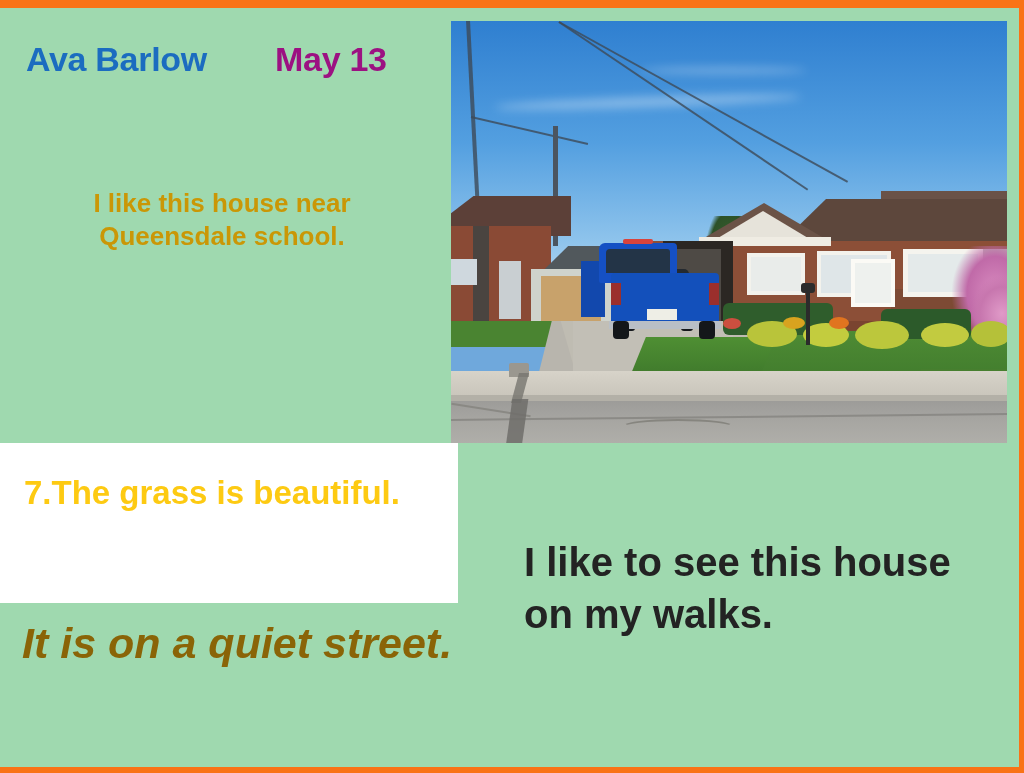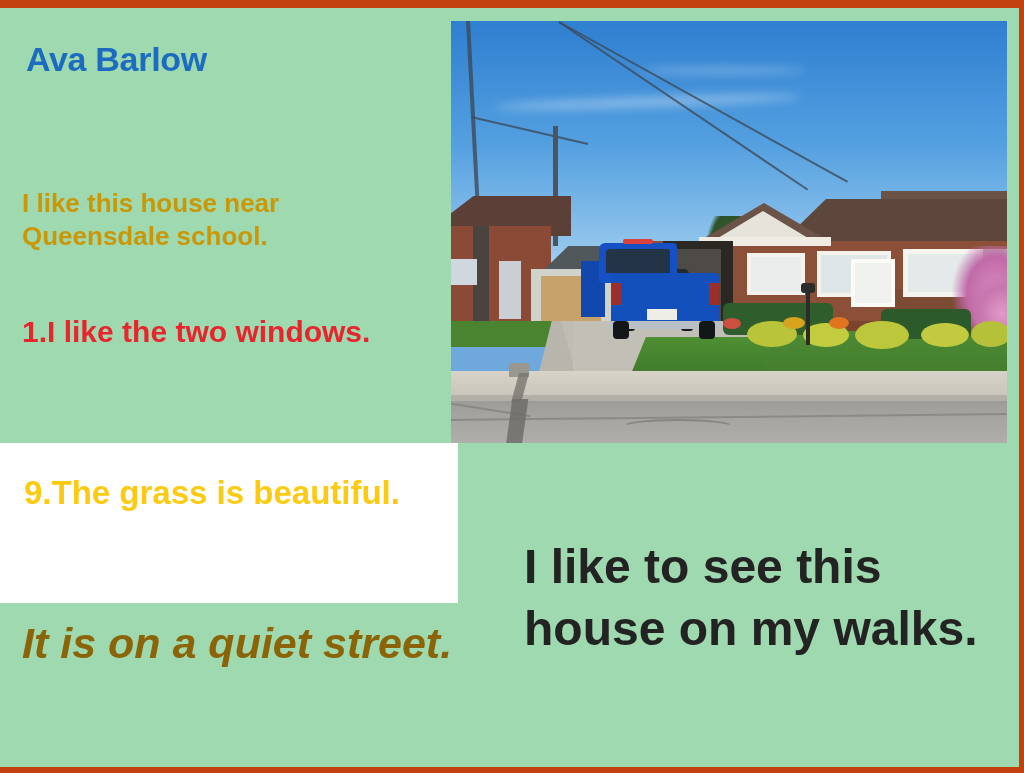--- a/index.html
+++ b/index.html
@@ -9,21 +9,21 @@
     background: #c9cfd9;
   }
   body {
     font-family: "Liberation Sans", sans-serif;
   }
   .slide {
     position: relative;
     width: 1024px;
     height: 773px;
     overflow: hidden;
-    background: #c2410c;
+    background: #f97316;
   }
   
   .canvas {
     position: absolute;
     left: 0;
     top: 8px;
     width: 1019px;
     height: 759px;
     background: #9fd9af;
   }
@@ -49,20 +49,21 @@
     color: #10706e;
     letter-spacing: -0.3px;
   }
 
   .line-intro {
     left: 22px; top: 179px;
     width: 400px;
     font-size: 26px;
     line-height: 1.28;
     color: #ca9706;
+    text-align: center;
   }
   .line-one {
     left: 22px; top: 305px;
     width: 420px;
     font-size: 30px;
     line-height: 1.28;
     color: #e8252d;
   }
 
   
@@ -85,21 +86,21 @@
     width: 470px;
     font-size: 43px;
     line-height: 1.28;
     color: #8a6407;
     font-style: italic;
   }
 
   .line-walks {
     left: 524px; top: 528px;
     width: 470px;
-    font-size: 48px;
+    font-size: 40px;
     line-height: 1.3;
     color: #232323;
   }
 
   
   .photo {
     position: absolute;
     left: 451px; top: 13px;
     width: 556px; height: 422px;
     overflow: hidden;
@@ -429,26 +430,26 @@
       <div class="ph curb"></div>
       <div class="ph road"></div>
       <div class="ph road-crack1"></div>
       <div class="ph road-crack2"></div>
       <div class="ph shadow-arm"></div>
       <div class="ph shadow-pole2"></div>
       <div class="ph shadow-pole"></div>
     </div>
 
     <div class="txt hdr-name">Ava Barlow</div>
+    <div class="txt hdr-date">May 13</div>
 
     <div class="txt line-intro">I like this house near Queensdale school.</div>
 
-    <div class="txt line-one">1.I like the two windows.</div>
 
     <div class="white-band"></div>
-    <div class="txt line-two">9.The grass is beautiful.</div>
+    <div class="txt line-two">7.The grass is beautiful.</div>
 
     <div class="txt line-quiet">It is on a quiet street.</div>
 
     <div class="txt line-walks">I like to see this house on my walks.</div>
 
   </div>
 </div>
 
 </body></html>

